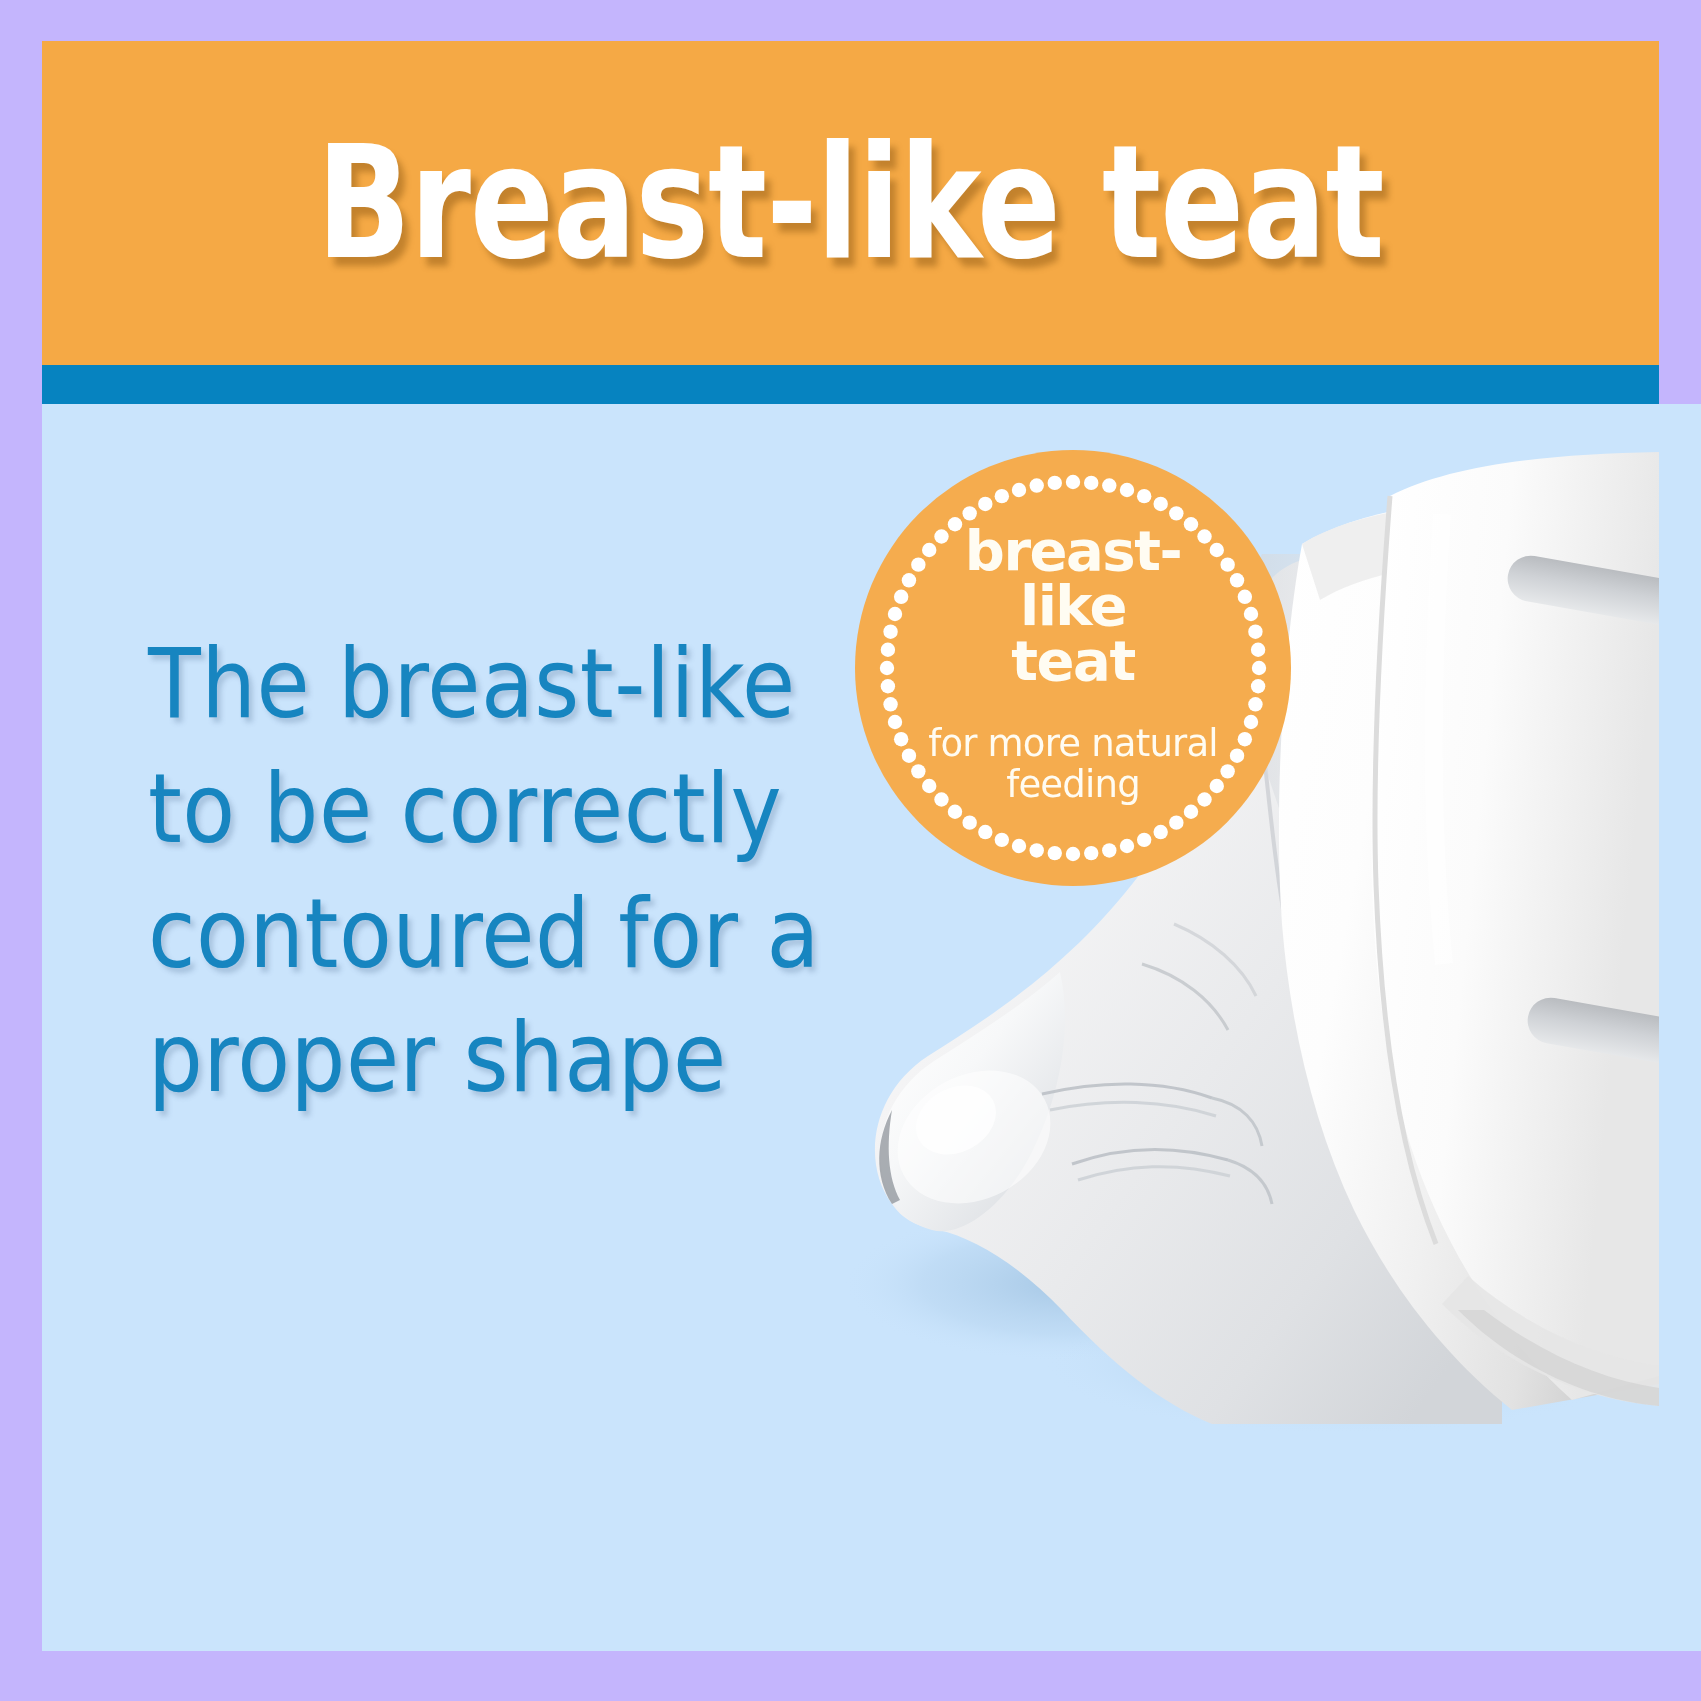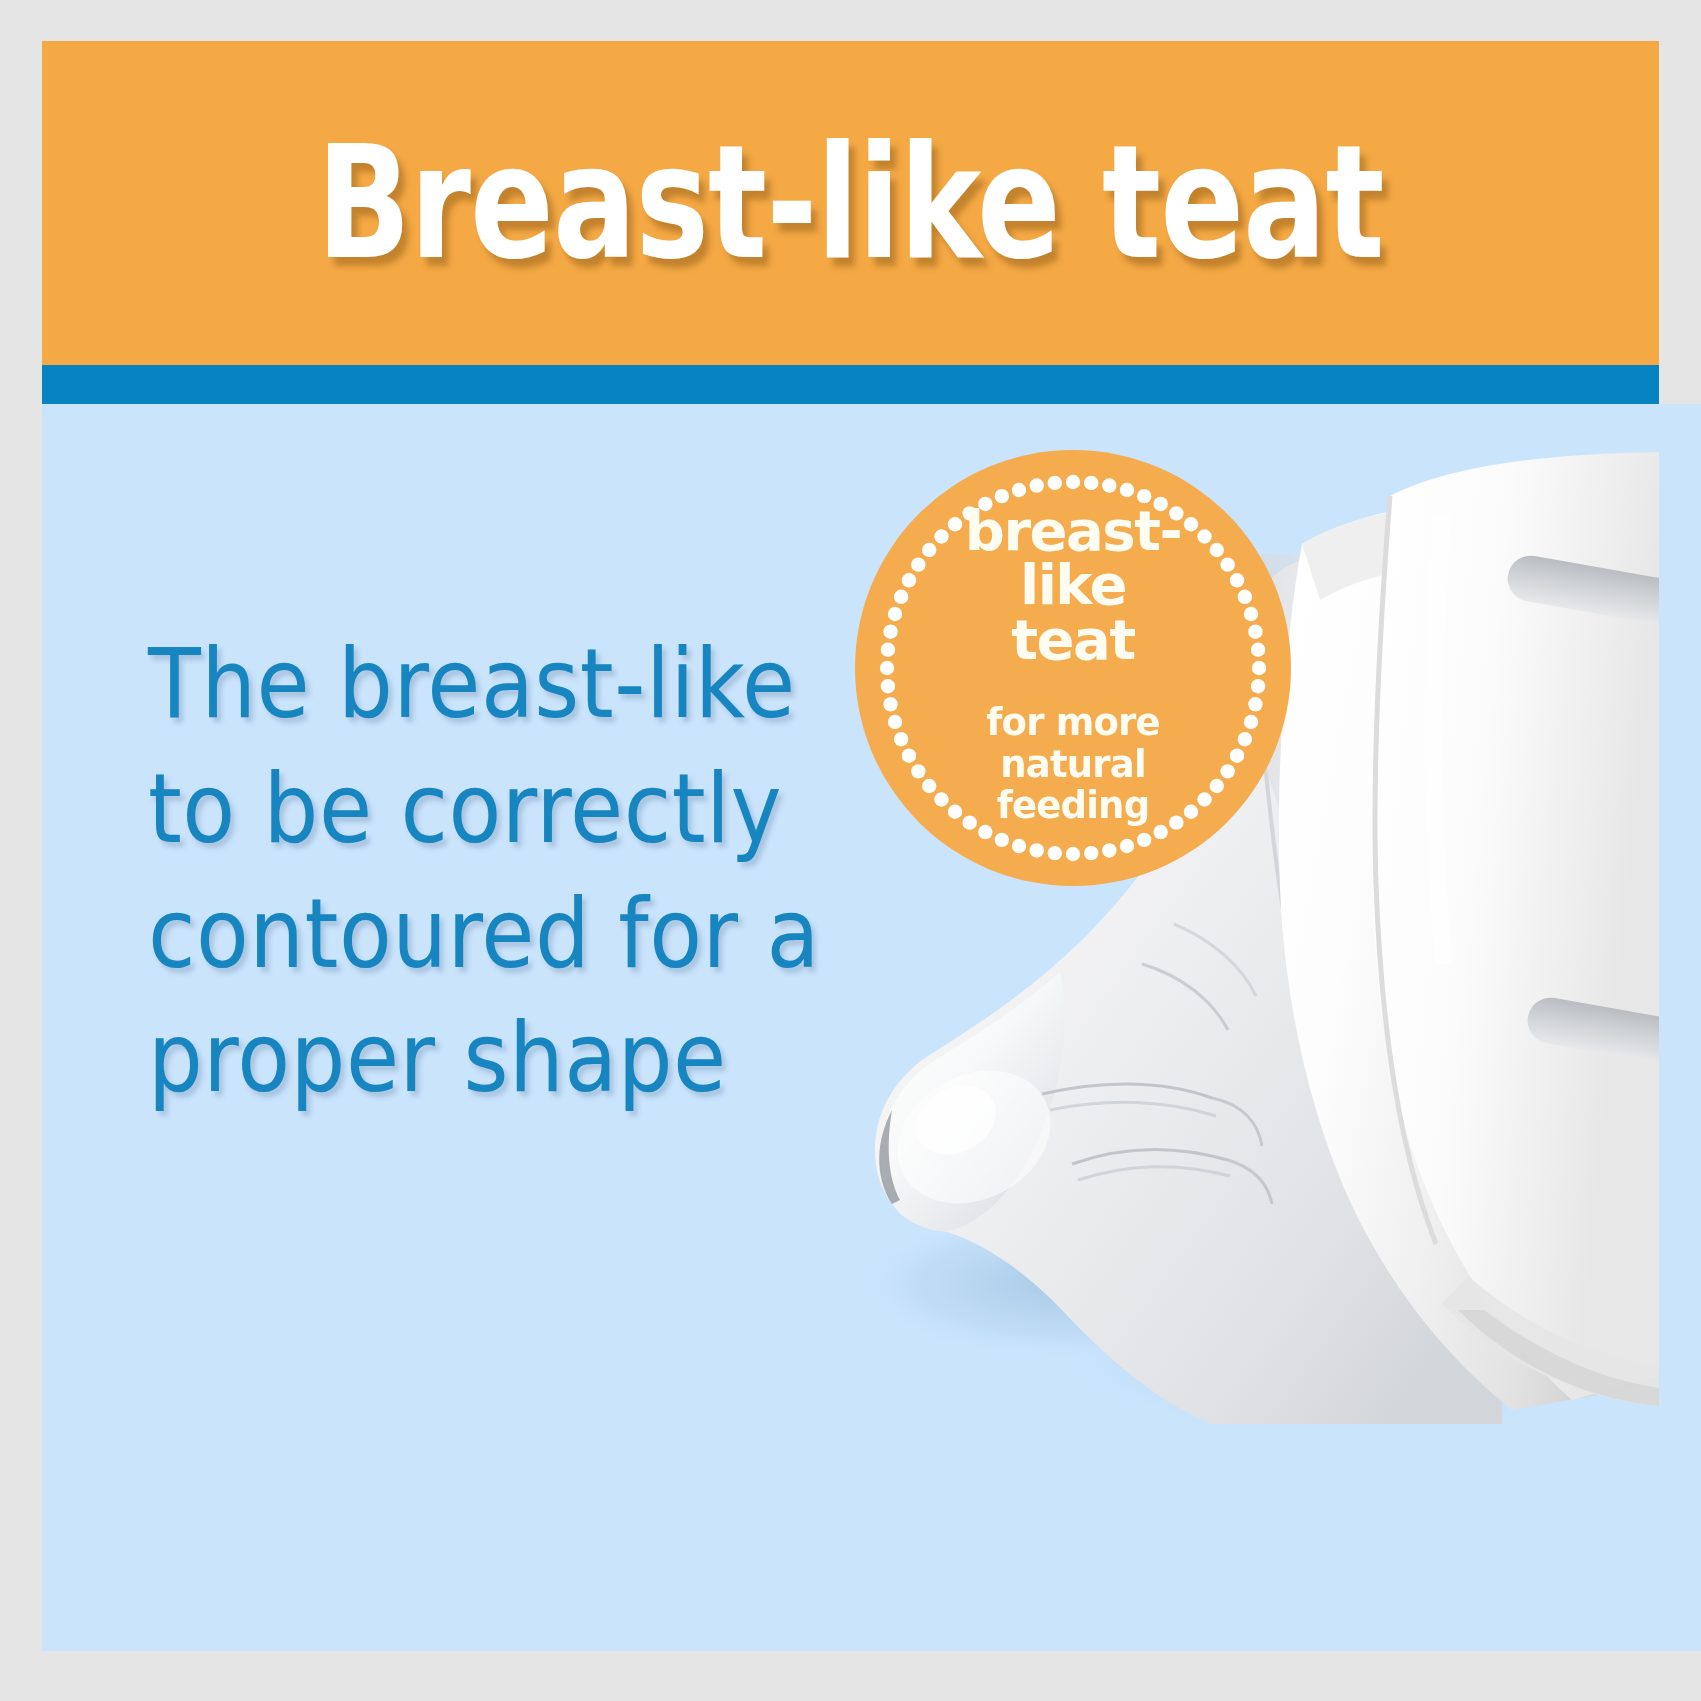--- a/index.html
+++ b/index.html
@@ -11,21 +11,21 @@
     width: 1701px;
     height: 1701px;
     font-family: "Liberation Sans", sans-serif;
     overflow: hidden;
   }
 
   #stage {
     position: relative;
     width: 1701px;
     height: 1701px;
-    background: #e5e5e5;
+    background: #c4b5fd;
   }
 
   
   .header-band {
     position: absolute;
     left: 42px;
     top: 41px;
     width: 1617px;
     height: 324px;
     background: #F5A945;
@@ -150,21 +150,21 @@
   .badge-line2 {
     display: block;
     font-size: 56px;
     font-weight: bold;
     line-height: 1.0;
     letter-spacing: -1.5px;
   }
   .badge-sub {
     display: block;
     font-size: 37px;
-    font-weight: bold;
+    font-weight: normal;
     line-height: 1.12;
     letter-spacing: -0.8px;
     margin-top: 34px;
   }
 </style>
 </head>
 <body>
 
 <div id="stage">
 

